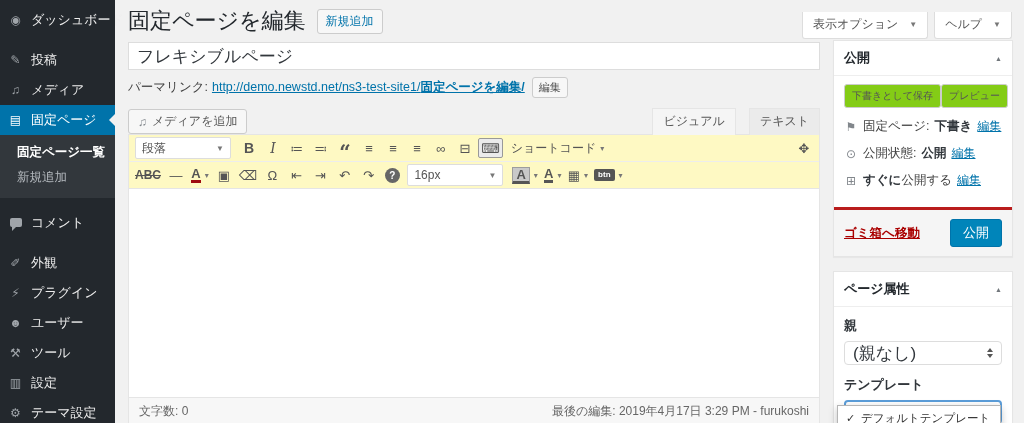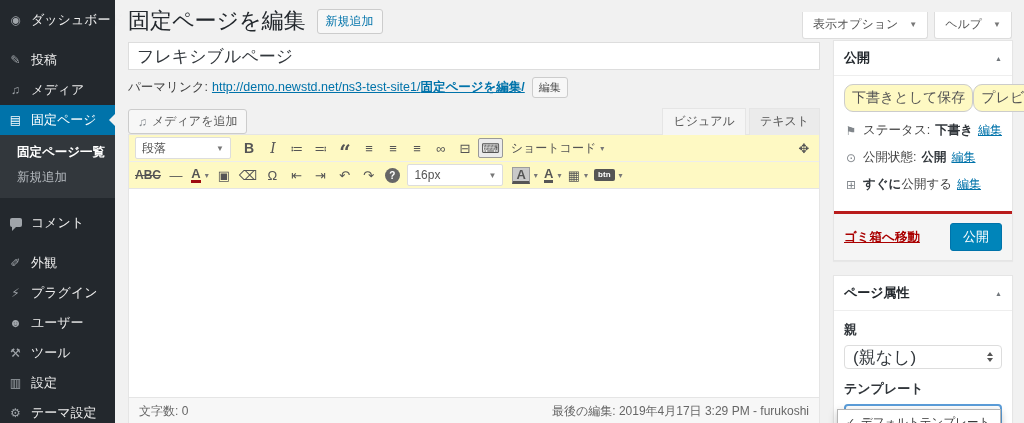--- a/index.html
+++ b/index.html
@@ -29,21 +29,21 @@
   .addnew{font-size:12px;padding:3px 8px;background:#f7f7f7;border:1px solid #ccc;border-radius:3px;color:#0073aa;cursor:pointer}
   #title-input{width:100%;margin-top:8px;height:28px;padding:3px 8px;font-size:17px;border:1px solid #ddd;
        background:#fff;color:#32373c;font-family:inherit;outline:none}
   .permalink{margin-top:7px;font-size:12.5px;color:#444;display:flex;align-items:center;gap:4px}
   .permalink a{color:#0073aa;text-decoration:underline}
   .minibtn{font-size:11px;padding:2px 6px;background:#f7f7f7;border:1px solid #ccc;border-radius:3px;color:#555;cursor:pointer;margin-left:3px}
   .media-row{display:flex;justify-content:space-between;align-items:flex-end;margin-top:10px}
   .addmedia{font-size:12px;padding:3px 9px;background:#f7f7f7;border:1px solid #ccc;border-radius:3px;color:#555;
        display:inline-flex;gap:5px;align-items:center;cursor:pointer}
   .addmedia .mico{color:#82878c;font-size:12px}
-  .etabs{display:flex;gap:3px;position:relative;z-index:2;margin-bottom:-1px}
+  .etabs{display:flex;gap:13px;position:relative;z-index:2;margin-bottom:-1px}
   .etab{font-size:12px;padding:4px 10px 5px;border:1px solid #e5e5e5;border-bottom:none;background:#ebebeb;color:#555;cursor:pointer}
   .etab.active{background:#f5f5f5}
   .ewrap{border:1px solid #e5e5e5;background:#fff}
   .tbar{background:#fef9c3;padding:2px 4px;display:flex;align-items:center;gap:2px}
   .tbar.r1{border-bottom:1px solid #ededed}
   .tbar.r2{border-bottom:1px solid #e5e5e5}
   .tb{min-width:22px;height:20px;display:inline-flex;align-items:center;justify-content:center;color:#555;
       font-size:13px;cursor:pointer;border-radius:2px;padding:0 2px;flex:none}
   .tb.bold{font-weight:700;font-size:14px}
   .tb.italic{font-style:italic;font-family:"DejaVu Serif",serif;font-size:14px}
@@ -71,21 +71,21 @@
        padding:4px 10px 5px;font-size:12px;color:#555;display:inline-flex;gap:7px;align-items:center;cursor:pointer}
   
   #sidecol{position:absolute;left:833px;top:40px;width:180px}
   .panel{background:#fff;border:1px solid #e5e5e5;box-shadow:0 1px 1px rgba(0,0,0,.04)}
   .panel + .panel{margin-top:14px}
   .ph{display:flex;justify-content:space-between;align-items:center;padding:8px 10px;border-bottom:1px solid #eee;
        font-weight:600;color:#23282d;font-size:13px;cursor:pointer}
   .ph .tgl{font-size:7px;color:#72777c}
   .pb{padding:8px 10px}
   .btnrow{display:flex;justify-content:space-between}
-  .button{background:#fef9c3;border:1px solid #ccc;border-radius:9px;color:#555;font-size:14px;padding:4px 7px;cursor:pointer;white-space:nowrap}
+  .button{background:#84cc16;border:1px solid #ccc;border-radius:3px;color:#555;font-size:10px;padding:4px 7px;cursor:pointer;white-space:nowrap}
   .mrow{display:flex;align-items:center;gap:5px;margin-top:10px;font-size:12.5px;color:#444;white-space:nowrap}
   .mrow .pico{color:#82878c;width:14px;text-align:center;font-size:12px;flex:none}
   .mrow b{color:#32373c}
   a.elink{color:#0073aa;font-size:12px;text-decoration:underline}
   .pfoot{margin-top:10px;background:#f5f5f5;border-top:3px solid #b91c1c;padding:9px 10px;
        display:flex;justify-content:space-between;align-items:center}
   a.trash{color:#a00;font-size:12.5px;text-decoration:underline;font-weight:600}
   .pubbtn{background:#0085ba;border:1px solid #0073aa;color:#fff;font-size:13px;padding:4px 12px;border-radius:3px;cursor:pointer}
   .lab{font-weight:600;color:#32373c;font-size:13px;margin-top:11px}
   .lab.first{margin-top:2px}
@@ -283,21 +283,21 @@
       <span>公開</span>
       <span class="tgl">▲</span>
     </div>
     <div class="pb">
       <div class="btnrow">
         <span class="button">下書きとして保存</span>
         <span class="button">プレビュー</span>
       </div>
       <div class="mrow">
         <span class="pico">⚑</span>
-        <span>ステータス:</span>
+        <span>固定ページ:</span>
         <b>下書き</b>
         <a class="elink">編集</a>
       </div>
       <div class="mrow">
         <span class="pico">⊙</span>
         <span>公開状態:</span>
         <b>公開</b>
         <a class="elink">編集</a>
       </div>
       <div class="mrow">

